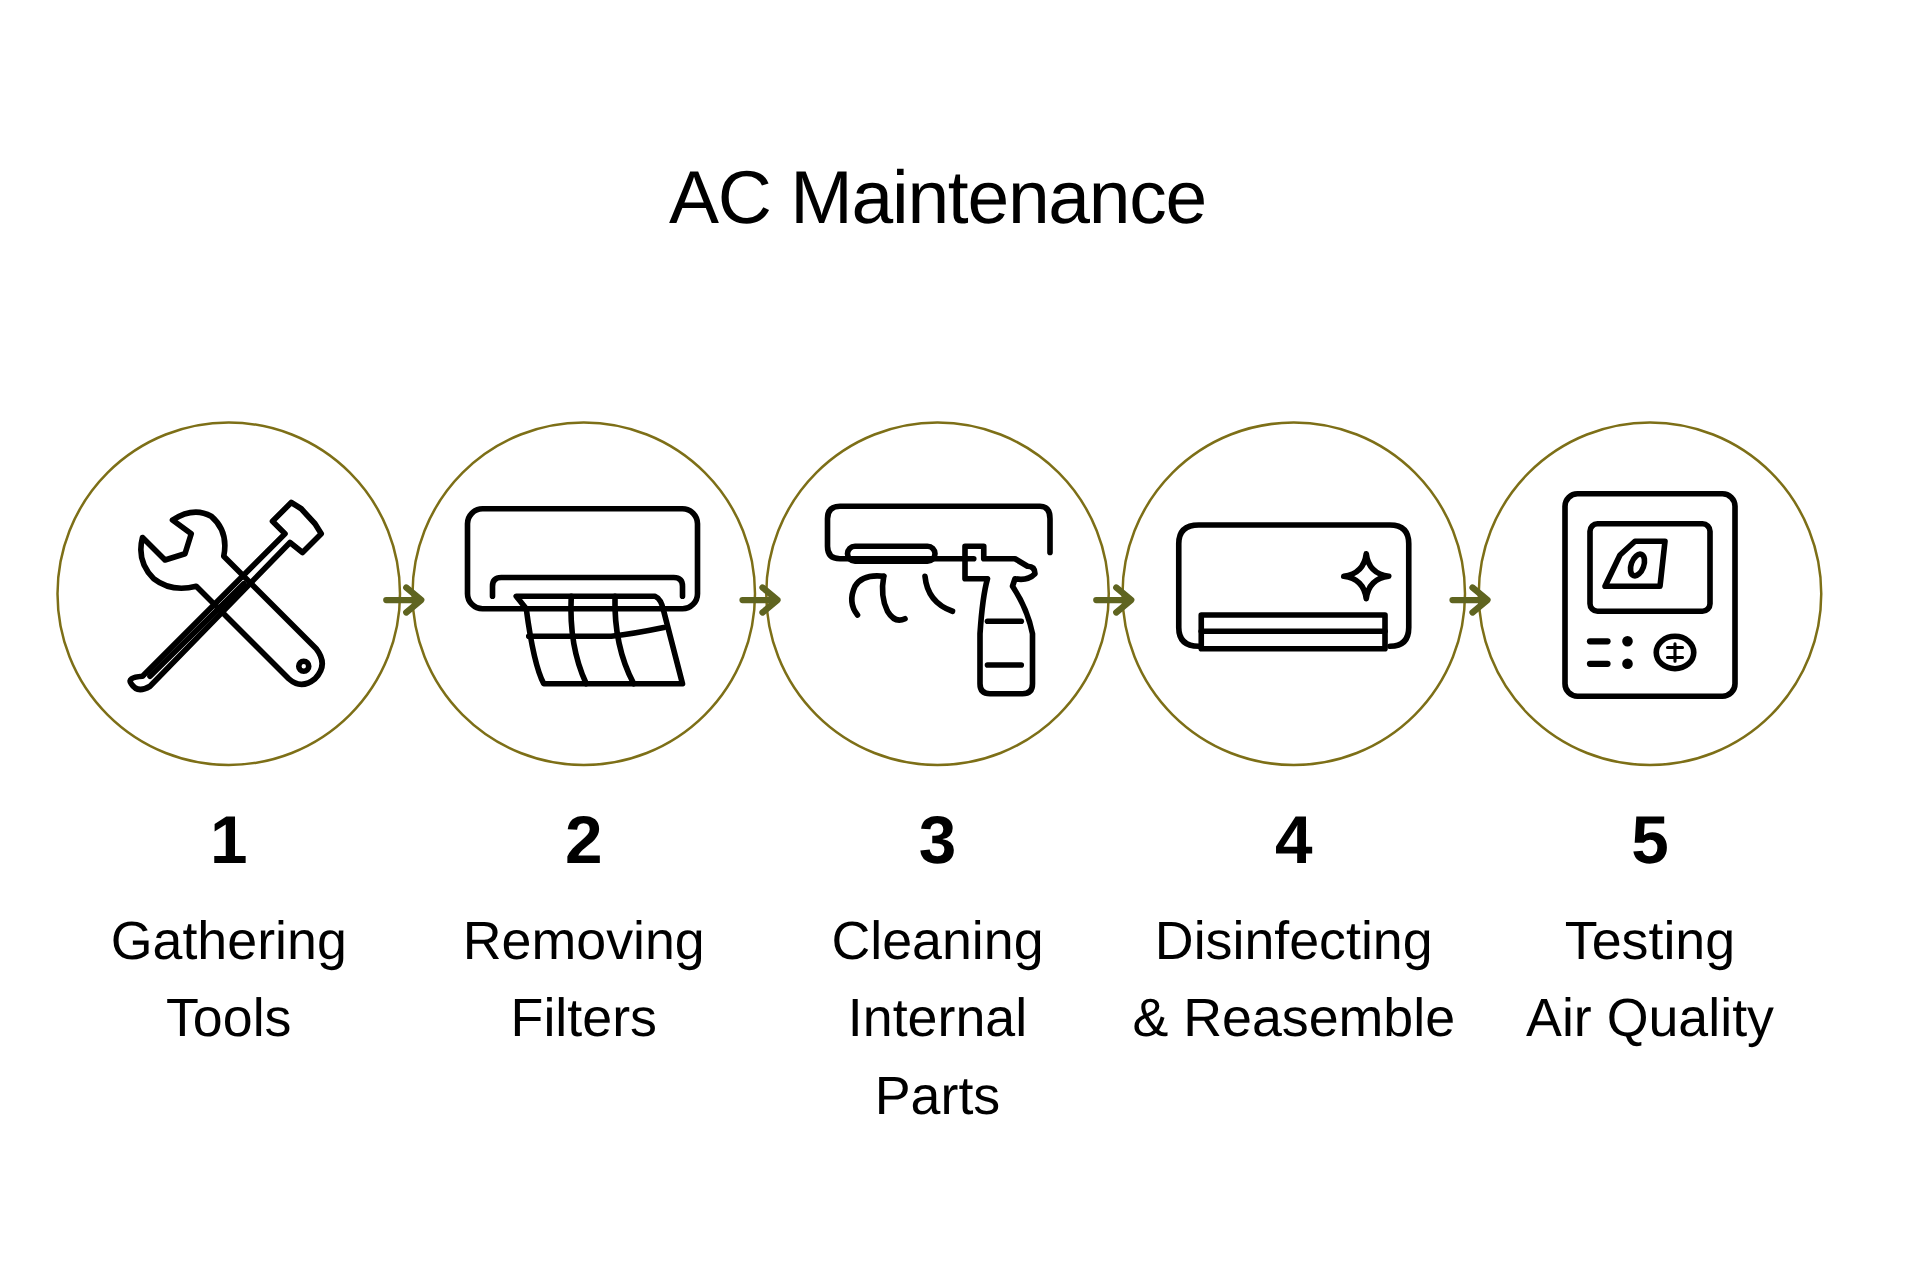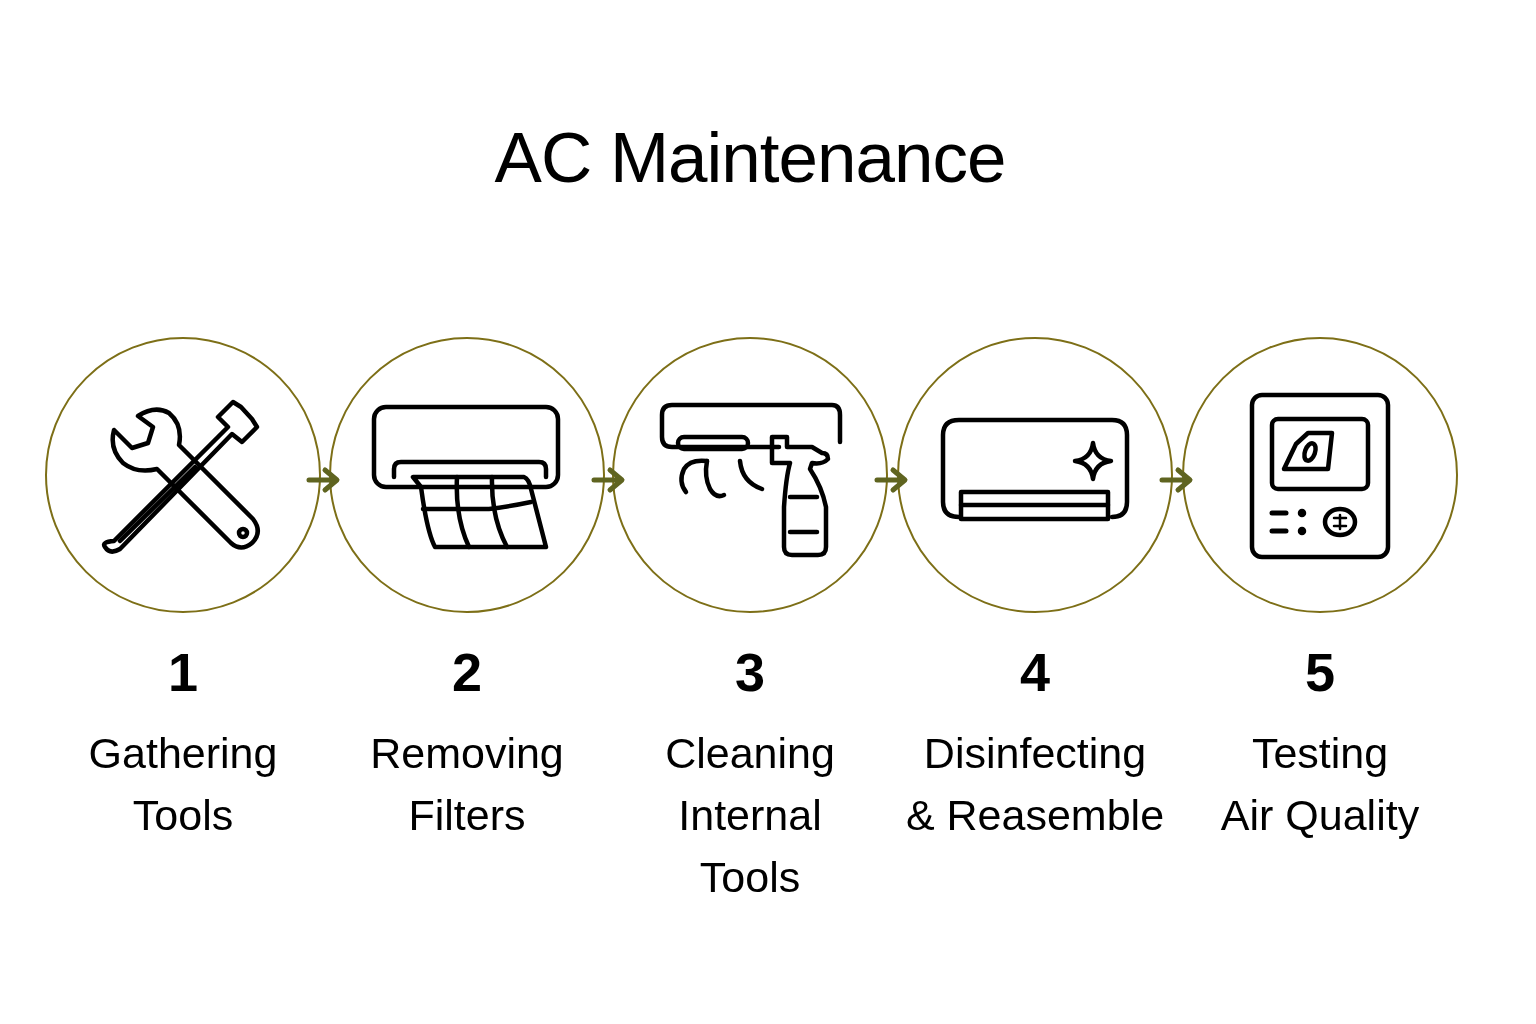--- a/index.html
+++ b/index.html
@@ -1,19 +1,19 @@
 <!DOCTYPE html>
 <html><head>
 <meta charset="utf-8">
 <style>
   html, body { margin: 0; padding: 0; background: #ffffff; }
   body { width: 1536px; height: 1024px; position: relative; overflow: hidden;
          font-family: "Liberation Sans", "DejaVu Sans", sans-serif; color: #000; }
   .title { position: absolute; left: 0; width: 1500px; top: 108px; text-align: center;
-           font-size: 71px; font-weight: 400; letter-spacing: -1px; line-height: 100px; }
+           font-size: 60px; font-weight: 400; letter-spacing: -1px; line-height: 100px; }
   .step { position: absolute; top: 337px; width: 280px; }
   .circle { position: absolute; left: 0; top: 0; width: 276px; height: 276px; border-radius: 50%;
             border: 2px solid #7d6f17; box-sizing: border-box; background: #fff; }
   .icon { position: absolute; left: 0; top: 0; width: 276px; height: 276px; }
   .num { position: absolute; top: 305px; left: -40px; width: 356px; text-align: center;
          font-size: 54px; font-weight: 700; line-height: 60px; }
   .label { position: absolute; top: 385px; left: -60px; width: 396px; text-align: center;
            font-size: 43px; line-height: 62px; white-space: pre-line; }
   .arrow { position: absolute; top: 460px; width: 40px; height: 40px; }
 </style>
@@ -61,21 +61,21 @@
     <path d="M95 124 Q92 140 98 152 Q104 162 112 158"></path>
     <path d="M128 124 Q130 145 150 152"></path>
 
     <path d="M160 100 L175 100 L175 110 L200 110 L210 116 Q216 116 216 122 Q210 128 200 126 L198 132 Q210 150 214 170 L214 210 Q214 218 206 218 L180 218 Q172 218 172 210 L172 170 Q174 140 178 126 L160 126 Z"></path>
     <path d="M178 160 L205 160"></path>
     <path d="M178 195 L205 195"></path>
   </svg>
   <div class="num">3</div>
   <div class="label">Cleaning
 Internal
-Tools</div>
+Parts</div>
 </div>
 
 <div class="step" style="left:897px;">
   <div class="circle"></div>
   <svg class="icon" viewBox="0 0 276 276" fill="none" stroke="#000" stroke-width="4.5" stroke-linejoin="round" stroke-linecap="round">
     <path d="M62 180 Q46 180 46 165 L46 98 Q46 83 62 83 L215 83 Q230 83 230 98 L230 165 Q230 180 215 180"></path>
     <rect x="64" y="155" width="147" height="27"></rect>
     <path d="M64 168 L211 168"></path>
     <path d="M196 106 Q198 122 214 124 Q198 126 196 142 Q194 126 178 124 Q194 122 196 106 Z"></path>
   </svg>

